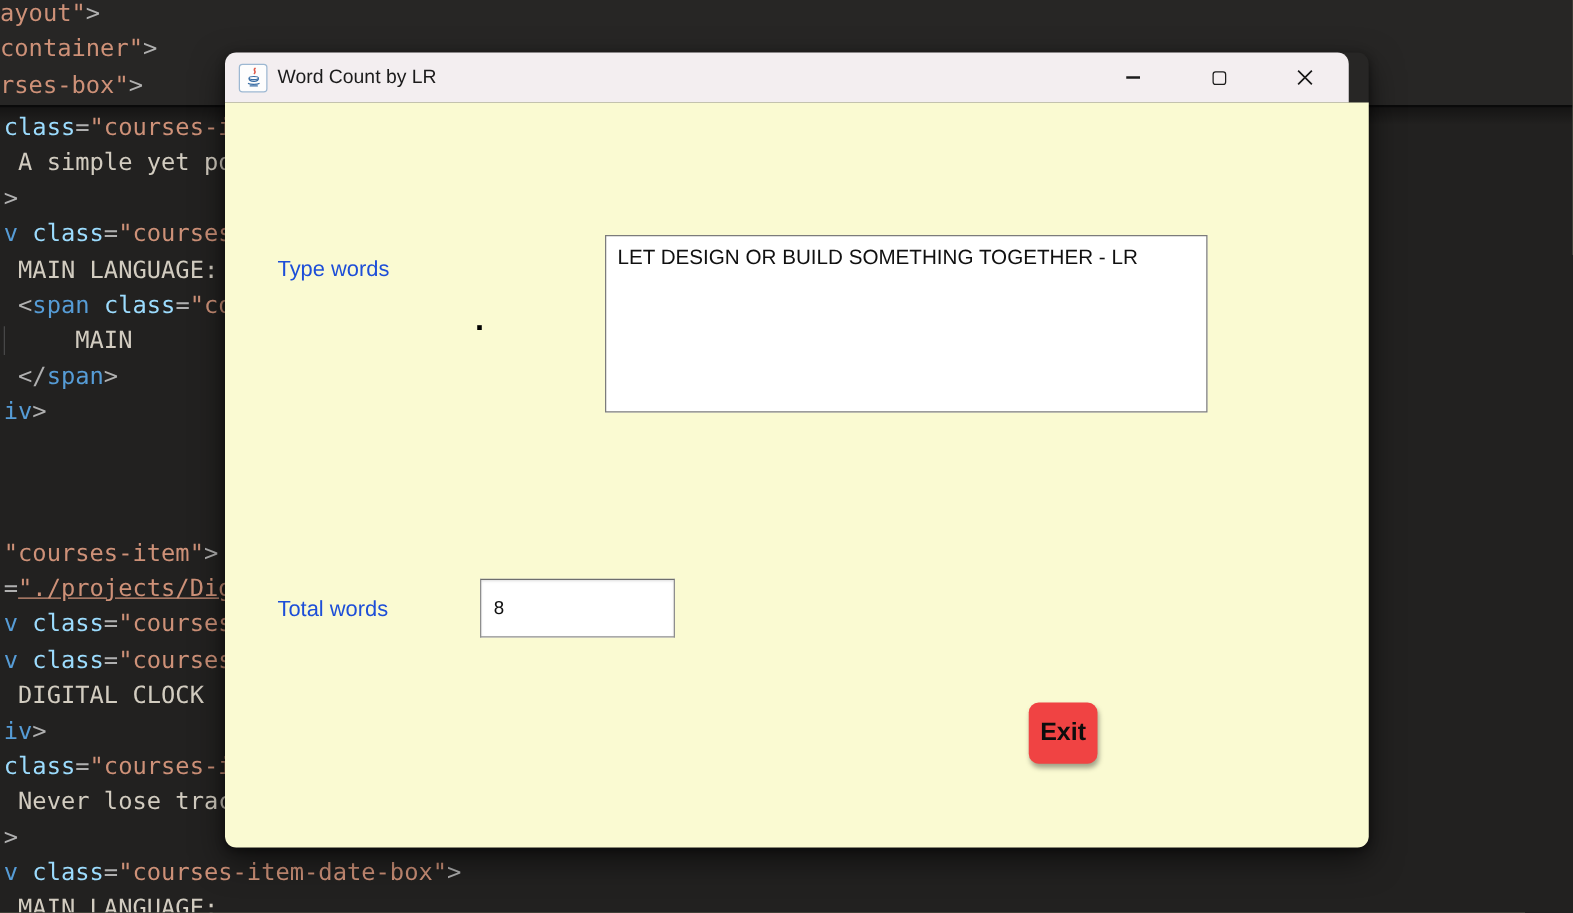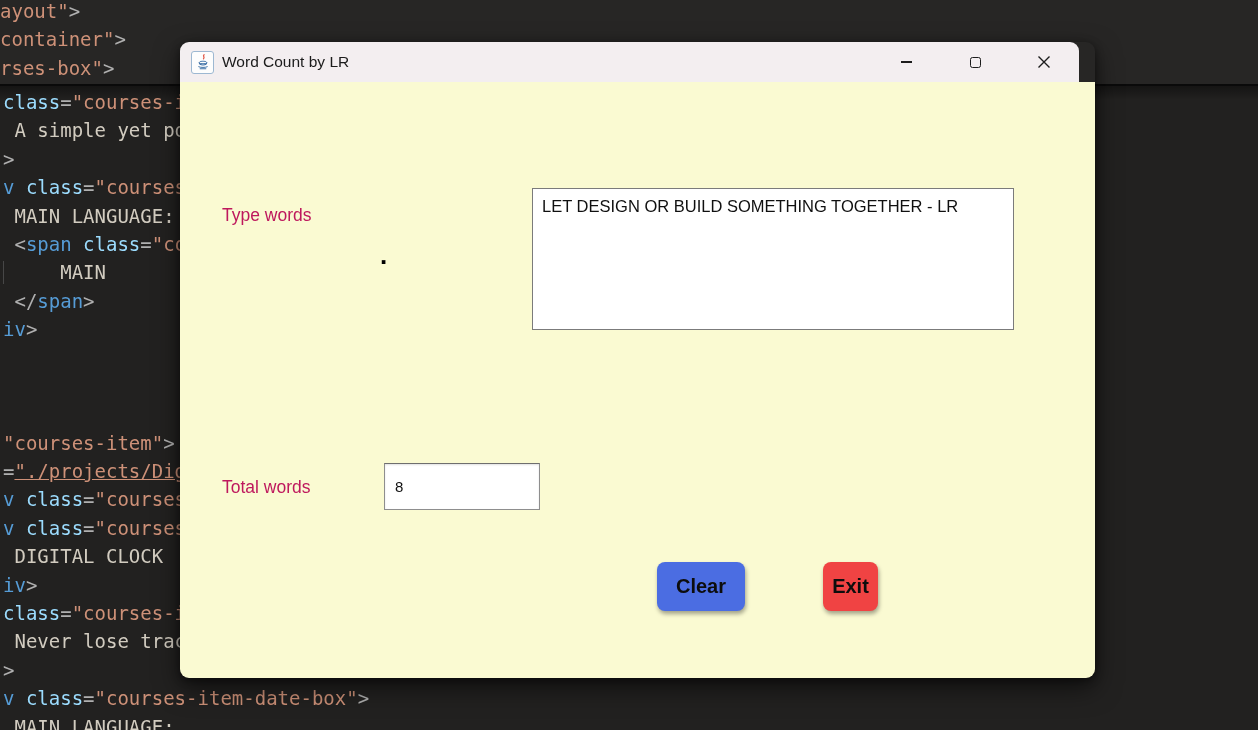--- a/index.html
+++ b/index.html
@@ -28,28 +28,28 @@
   .title-text{margin-left:8px;font-size:15.5px;color:#1b1b1b;}
   .win-controls{position:absolute;right:12px;top:0;height:40px;display:flex;gap:23px;}
   .ctrl{width:46px;height:40px;display:flex;align-items:center;justify-content:center;cursor:pointer;}
   .min-glyph{width:11px;height:1.6px;background:#1c1c1c;}
   .max-glyph{width:11px;height:11px;border:1.4px solid #1c1c1c;border-radius:2.5px;box-sizing:border-box;}
 
   .client{position:absolute;left:0;top:40px;right:0;bottom:0;background:var(--window-bg,#fafad2);
           border-radius:0 0 9px 9px;}
   .app-heading{position:absolute;top:2px;left:0;width:100%;text-align:center;margin:0;
                font-size:46px;font-weight:700;color:#000;letter-spacing:.5px;}
-  .lbl{position:absolute;font-size:17.5px;color:#be185d;}
+  .lbl{position:absolute;font-size:17.5px;color:#1d4ed8;}
   .lbl-type{left:42px;top:123px;}
   .lbl-total{left:42px;top:395px;}
   .bullet{position:absolute;left:200px;top:160px;font-size:26px;font-weight:700;color:#000;line-height:26px;}
   .words-textarea{position:absolute;left:304px;top:106px;width:482px;height:142px;box-sizing:border-box;
                   background:#fff;border:1px solid #7b7b7b;resize:none;outline:none;
                   font-family:"Liberation Sans",sans-serif;font-size:16.5px;color:#101010;
-                  padding:7px 9px;line-height:1.32;overflow:hidden;margin-left:48px;}
+                  padding:7px 9px;line-height:1.32;overflow:hidden;}
   .count-btn{position:absolute;left:343px;top:281px;width:407px;height:74px;
              background:var(--count-button-bg,#fbe3f9);border:2.5px solid var(--count-button-border,#49708f);
              border-radius:11px;font-family:"Liberation Sans",sans-serif;font-size:31px;font-weight:700;
              color:var(--button-text,#0d0d0d);cursor:pointer;
              box-shadow:2px 3px 4px rgba(90,90,90,.55),inset 0 0 0 2px rgba(255,255,255,.55);}
   .total-field{position:absolute;left:204px;top:381px;width:156px;height:47px;box-sizing:border-box;
                background:#fff;border:1px solid #8e8e8e;border-top-color:#6e6e6e;outline:none;
                font-family:"Liberation Sans",sans-serif;font-size:15px;color:#101010;padding-left:10px;
                box-shadow:inset 0 1px 2px rgba(0,0,0,.12);}
   .small-btn{position:absolute;top:480px;height:49px;border:none;border-radius:8px;cursor:pointer;
@@ -130,17 +130,16 @@
 
       <span class="lbl lbl-type">Type words</span>
       <span class="bullet">.</span>
 
       <textarea class="words-textarea" spellcheck="false" style="">LET DESIGN OR BUILD SOMETHING TOGETHER - LR</textarea>
 
 
       <span class="lbl lbl-total">Total words</span>
       <input class="total-field" value="8" style="">
 
-      <button class="small-btn clear-btn">Clear</button>
       <button class="small-btn exit-btn">Exit</button>
     </div>
   </div>
 </div>
 
 </body></html>

